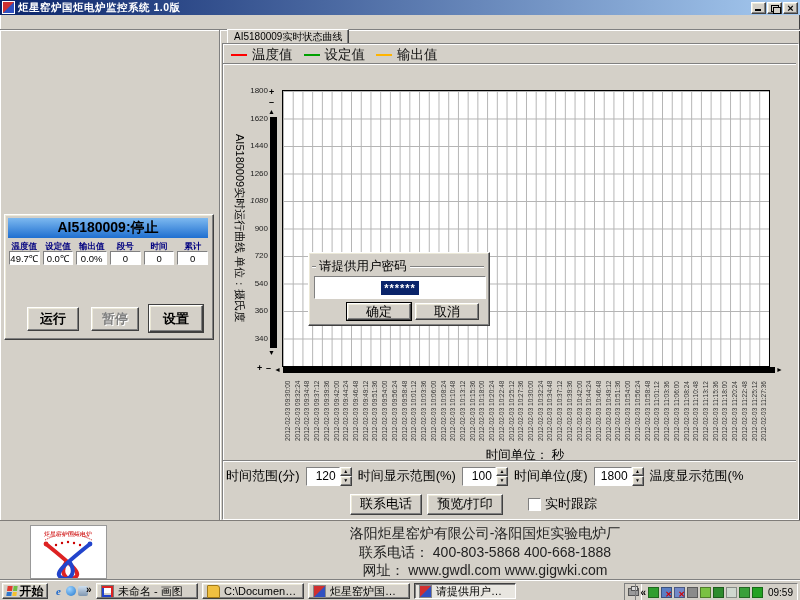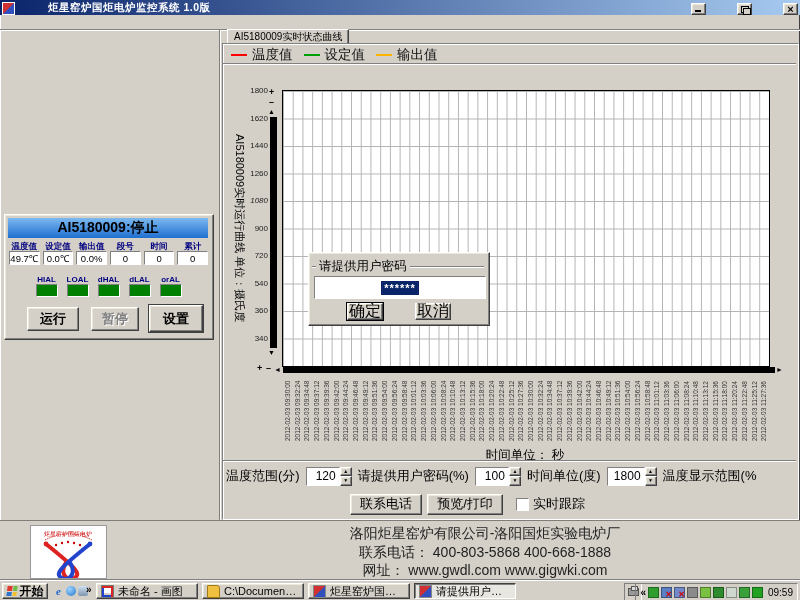--- a/index.html
+++ b/index.html
@@ -6,21 +6,21 @@
   #screen{position:relative;width:800px;height:600px;background:#d4d0c8;overflow:hidden;
     font-family:"Liberation Sans",sans-serif;color:#000;box-shadow:inset -1px -1px 0 #404040, inset 1px 1px 0 #fff;}
   .abs{position:absolute;}
   .btn{border:1px solid;border-color:#fff #404040 #404040 #fff;box-shadow:inset -1px -1px 0 #808080,inset 1px 1px 0 #ece9d8;
     background:#d4d0c8;display:flex;align-items:center;justify-content:center;box-sizing:border-box;}
   .btn.pressed{border-color:#404040 #fff #fff #404040;box-shadow:inset 1px 1px 0 #808080;background:#e8e6e0;}
   .groove-h{border-top:1px solid #808080;border-bottom:1px solid #fff;height:0;}
   .groove-v{border-left:1px solid #808080;border-right:1px solid #fff;width:0;}
   
   .titlebar{left:0;top:0;width:800px;height:15px;background:linear-gradient(90deg,#0a246a,#a6caf0);
-    display:flex;align-items:flex-end;padding:0 2px;box-sizing:border-box;gap:30px;}
+    display:flex;align-items:center;padding:0 2px;box-sizing:border-box;}
   .titlebar .ticon{width:11px;height:11px;background:linear-gradient(135deg,#d03030 48%,#3050c0 52%);border:1px solid #fff;margin-right:3px;}
   .titlebar .ttext{color:#fff;font-size:10.5px;font-weight:bold;flex:1;white-space:nowrap;letter-spacing:.5px;}
   .winbtn{width:15px;height:12px;margin-left:1px;font-size:9px;position:relative;}
   .winbtn .mini{position:absolute;left:3px;bottom:2px;width:6px;height:2px;background:#000;}
   .winbtn .rest1{position:absolute;left:3px;top:2px;width:6px;height:5px;border:1px solid #000;}
   .winbtn .rest2{position:absolute;left:5px;top:4px;width:6px;height:5px;border:1px solid #000;background:#d4d0c8;}
   .winbtn .xg{font-size:11px;font-weight:bold;line-height:10px;}
   
   .menubar{left:0;top:15px;width:800px;height:15px;display:flex;align-items:center;font-size:12.5px;}
   .menugrip{width:3px;height:11px;margin:0 4px 0 2px;border:1px solid;border-color:#fff #808080 #808080 #fff;}
@@ -68,21 +68,21 @@
   .salarm .abox{width:20px;height:11px;border:1px solid;border-color:#808080 #fff #fff #808080;}
   .sbtn{position:absolute;font-size:13px;font-weight:bold;}
   
   .dialog{left:308px;top:252px;width:180px;height:72px;border:1px solid;border-color:#fff #404040 #404040 #fff;
     box-shadow:inset -1px -1px 0 #808080,inset 1px 1px 0 #ece9d8;background:#d4d0c8;z-index:50;}
   .dlg-line{position:absolute;left:3px;top:13px;width:172px;border-top:1px solid #808080;border-bottom:1px solid #fff;height:0;}
   .dlg-title{position:absolute;left:7px;top:5px;background:#d4d0c8;padding:0 3px;font-size:12.5px;z-index:2;}
   .dlg-input{position:absolute;left:5px;top:23px;width:170px;height:21px;border:1px solid;border-color:#808080 #fff #fff #808080;
     background:#fff;display:flex;align-items:center;justify-content:center;}
   .dlg-sel{background:#0a246a;color:#fff;font-size:11px;font-weight:bold;letter-spacing:1px;padding:1px 3px;}
-  .dlg-btn{position:absolute;top:50px;width:36px;height:17px;font-size:16px;text-align:center;}
+  .dlg-btn{position:absolute;top:50px;width:64px;height:17px;font-size:13px;text-align:center;}
   .dlg-btn.default{outline:1px solid #000;}
   
   .footer{left:0;top:520px;width:800px;height:58px;border-top:2px groove #d4d0c8;background:#d4d0c8;}
   .flogo{position:absolute;left:30px;top:3px;width:75px;height:52px;background:#fff;border:1px solid #999;overflow:hidden;}
   .ftext{position:absolute;left:180px;right:10px;top:2px;text-align:center;font-size:14px;color:#222;line-height:18.5px;white-space:nowrap;}
   
   .taskbar{left:0;top:580px;width:800px;height:20px;background:#d4d0c8;border-top:1px solid #fff;box-shadow:0 -1px 0 #808080;}
   .startbtn{position:absolute;left:2px;top:2px;width:46px;height:16px;font-size:12px;font-weight:bold;gap:3px;}
   .flag{width:10px;height:10px;display:grid;grid-template-columns:1fr 1fr;grid-template-rows:1fr 1fr;gap:1px;transform:skewX(-8deg);}
   .flag i{display:block;}
@@ -221,50 +221,50 @@
       <div class="abs xlabel" style="left: 720.4px;">2012-02-03 11:18:00</div>
       <div class="abs xlabel" style="left: 730.12px;">2012-02-03 11:20:24</div>
       <div class="abs xlabel" style="left: 739.84px;">2012-02-03 11:22:48</div>
       <div class="abs xlabel" style="left: 749.56px;">2012-02-03 11:25:12</div>
       <div class="abs xlabel" style="left: 759.28px;">2012-02-03 11:27:36</div>
     </div>
   <div class="abs xaxis-title">时间单位： 秒</div>
 
   <div class="abs groove-h" style="left:223px;top:460px;width:573px;"></div>
   <div class="abs ctrlrow" id="ctrlrow">
-      <div>温度范围(分)</div>
+      <div>时间范围(分)</div>
       <div class="spin">
         <div class="sval" style="width: 34px;">120</div>
         <div class="sbtns">
           <div class="btn">▲</div>
           <div class="btn">▼</div>
         </div>
       </div>
-      <div>请提供用户密码(%)</div>
+      <div>时间显示范围(%)</div>
       <div class="spin">
         <div class="sval" style="width: 34px;">100</div>
         <div class="sbtns">
           <div class="btn">▲</div>
           <div class="btn">▼</div>
         </div>
       </div>
       <div>时间单位(度)</div>
       <div class="spin">
         <div class="sval" style="width: 38px;">1800</div>
         <div class="sbtns">
           <div class="btn">▲</div>
           <div class="btn">▼</div>
         </div>
       </div>
       <div>温度显示范围(%</div>
     </div>
   <div class="abs btnrow">
     <div class="btn" style="width:72px;height:21px;">联系电话</div>
     <div class="btn" style="width:76px;height:21px;">预览/打印</div>
-    <div style="display:flex;align-items:center;gap:4px;margin-left:8px;">
+    <div style="display:flex;align-items:center;gap:4px;margin-left:20px;">
       <div class="cbx"></div>
       <span>实时跟踪</span>
     </div>
   </div>
 
   <div class="abs spanel">
     <div class="stitle">AI5180009:停止</div>
     <div class="sfields" id="sfields">
         <div class="sfield">
           <div class="flab">温度值</div>
@@ -282,42 +282,20 @@
           <div class="flab">段号</div>
           <div class="fval">0</div>
         </div>
         <div class="sfield">
           <div class="flab">时间</div>
           <div class="fval">0</div>
         </div>
         <div class="sfield">
           <div class="flab">累计</div>
           <div class="fval">0</div>
-        </div>
-      </div>
-    <div class="salarms" id="salarms">
-        <div class="salarm">
-          <div class="alab">HIAL</div>
-          <div class="abox" style="background: rgb(0, 128, 0);"></div>
-        </div>
-        <div class="salarm">
-          <div class="alab">LOAL</div>
-          <div class="abox" style="background: rgb(0, 128, 0);"></div>
-        </div>
-        <div class="salarm">
-          <div class="alab">dHAL</div>
-          <div class="abox" style="background: rgb(0, 128, 0);"></div>
-        </div>
-        <div class="salarm">
-          <div class="alab">dLAL</div>
-          <div class="abox" style="background: rgb(0, 128, 0);"></div>
-        </div>
-        <div class="salarm">
-          <div class="alab">orAL</div>
-          <div class="abox" style="background: rgb(0, 128, 0);"></div>
         </div>
       </div>
     <div class="btn sbtn" style="left:22px;top:92px;width:52px;height:24px;">运行</div>
     <div class="btn sbtn" style="left:86px;top:92px;width:48px;height:24px;color:#808080;text-shadow:1px 1px 0 #fff;">暂停</div>
     <div class="btn sbtn" style="left:144px;top:90px;width:54px;height:27px;outline:1px solid #404040;">设置</div>
   </div>
 
   <div class="abs dialog">
     <div class="dlg-line"></div>
     <div class="dlg-title">请提供用户密码</div>

